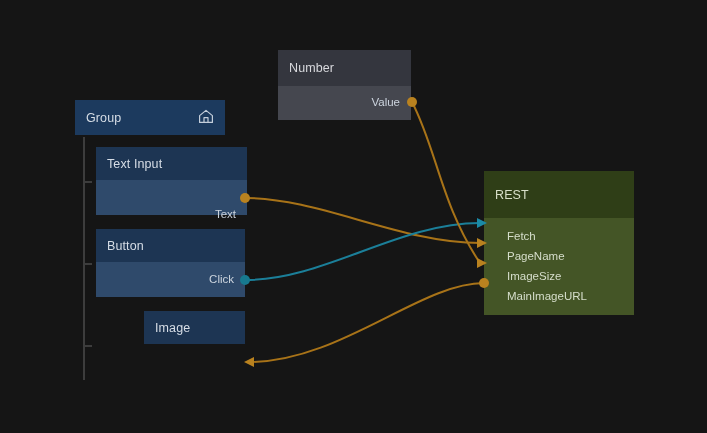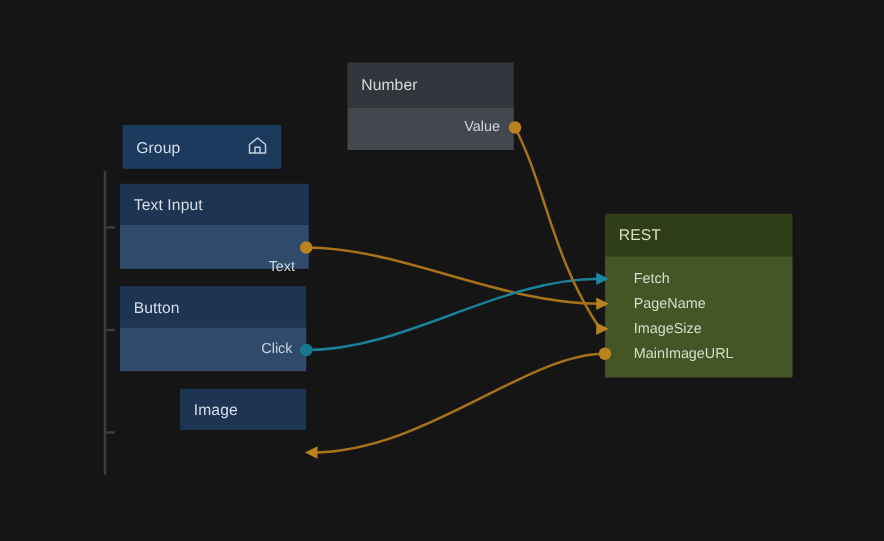--- a/index.html
+++ b/index.html
@@ -111,21 +111,21 @@
 
     <path d="M 484 283 C 420 283, 340 362, 249 362" fill="none" stroke="#a87318" stroke-width="2"></path>
   </svg>
 
   <div class="tree-spine" style="left:83px; top:137px; width:2px; height:243px;"></div>
   <div class="tree-spine" style="left:83px; top:181px; width:9px; height:2px;"></div>
   <div class="tree-spine" style="left:83px; top:263px; width:9px; height:2px;"></div>
   <div class="tree-spine" style="left:83px; top:345px; width:9px; height:2px;"></div>
 
   <div class="node node-group" style="left:75px; top:100px; width:150px;">
-    <div class="node-header" style="height:35px;margin-left:23px;">
+    <div class="node-header" style="height:35px;">
       <span>Group</span>
       <span class="home-icon">
         <svg width="16" height="15" viewBox="0 0 16 15" fill="none" stroke="#c4cedb" stroke-width="1.2" stroke-linejoin="round" stroke-linecap="round">
           <path d="M1.6 6.6 L8 1.4 L14.4 6.6 L14.4 13.4 L1.6 13.4 Z"></path>
           <path d="M6.0 13.4 L6.0 8.7 L10.0 8.7 L10.0 13.4"></path>
         </svg>
       </span>
     </div>
   </div>
 
@@ -162,21 +162,21 @@
       <span>Number</span>
     </div>
     <div class="node-body" style="height:34px; padding-top:6px;">
       <div class="port-row out">
         <span>Value</span>
       </div>
     </div>
   </div>
 
   <div class="node node-olive" style="left:484px; top:171px; width:150px;">
-    <div class="node-header" style="height:34px;">
+    <div class="node-header" style="height:47px;">
       <span>REST</span>
     </div>
     <div class="node-body" style="height:97px; padding-top:8px;">
       <div class="port-row in">
         <span>Fetch</span>
       </div>
       <div class="port-row in">
         <span>PageName</span>
       </div>
       <div class="port-row in">

